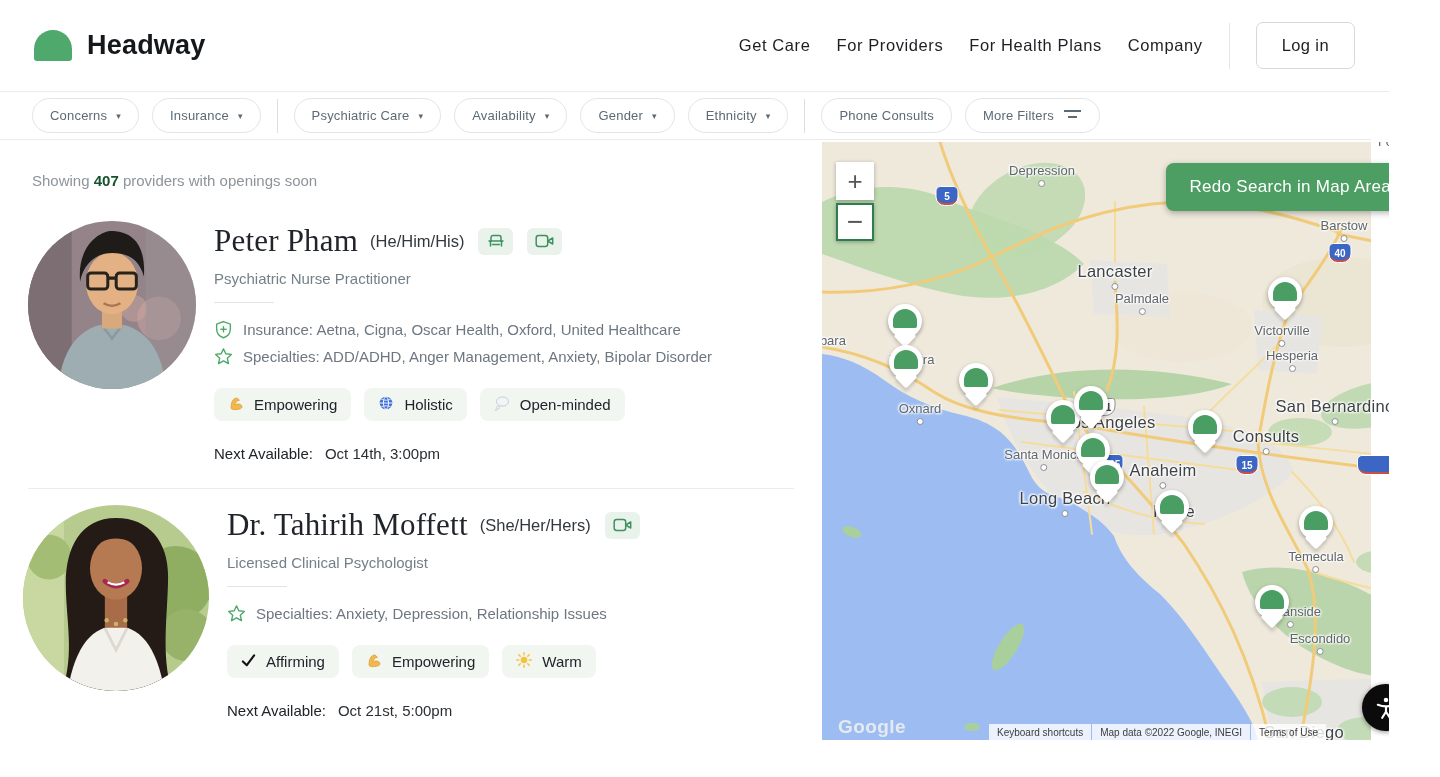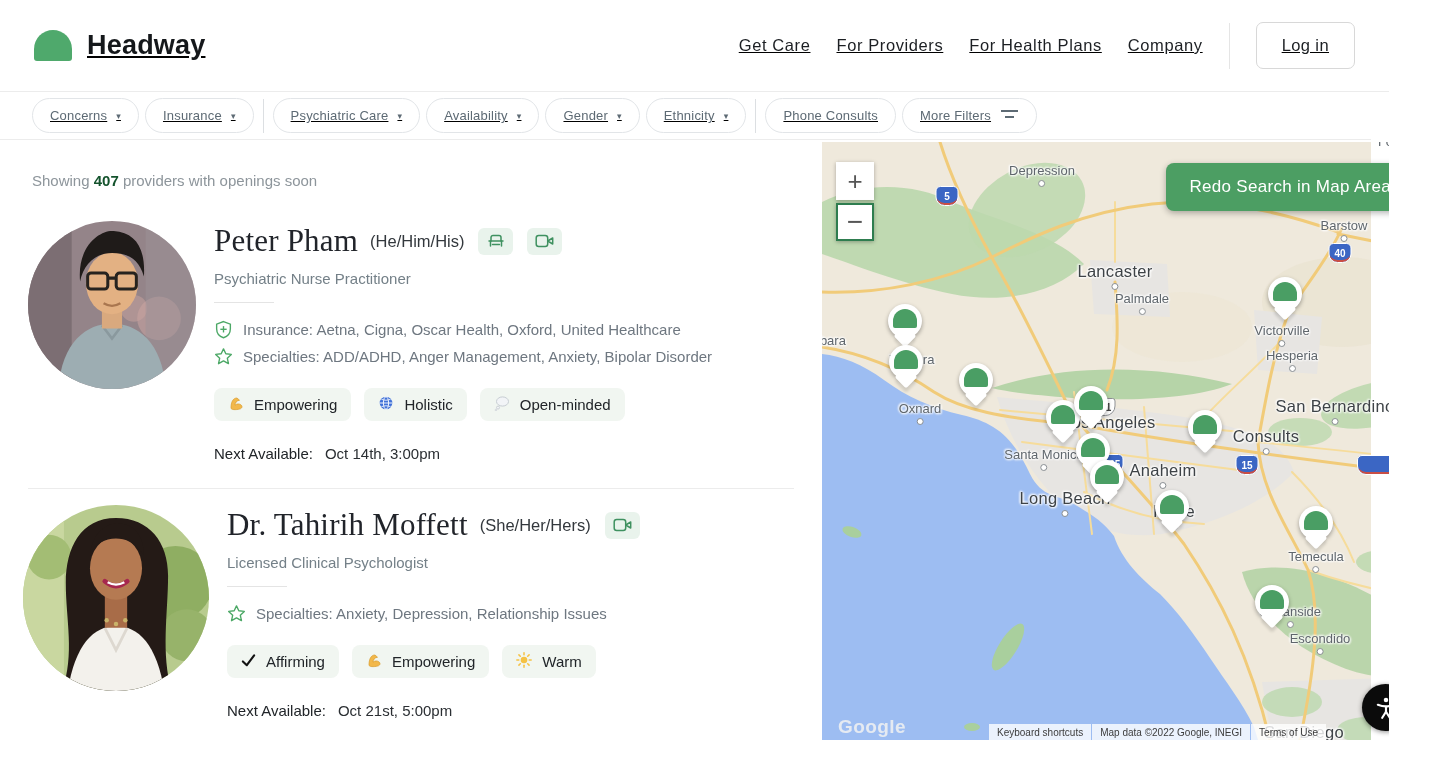--- a/index.html
+++ b/index.html
@@ -1,32 +1,32 @@
 <!DOCTYPE html>
 <html><head>
 <meta charset="utf-8">
 <style>
   * { margin:0; padding:0; box-sizing:border-box; }
   body { font-family:"Liberation Sans", sans-serif; background:#fff; }
-  .page { position:relative; width:1389px; height:777px; background:#fff; overflow:hidden;text-decoration:underline; }
+  .page { position:relative; width:1389px; height:777px; background:#fff; overflow:hidden; }
 
   
   .header { height:92px; display:flex; align-items:center; justify-content:space-between;
             padding:0 34px; border-bottom:1px solid #ececec; }
   .brand { display:flex; align-items:center; gap:15px; }
   .brand-dome { width:38px; height:31px; background:#4fa96c; border-radius:19px 19px 3px 3px; }
   .brand-name { font-size:27px; font-weight:700; color:#15181b; letter-spacing:.2px; }
   .nav { display:flex; align-items:center; gap:26px; }
   .nav a { font-size:16.5px; color:#1c1f23; letter-spacing:.6px; text-decoration:none; cursor:pointer; }
   .nav-divider { width:1px; height:46px; background:#e5e5e5; }
   .login-btn { border:1px solid #d8d8d8; border-radius:7px; background:#fff; padding:13px 25px;
                font-size:16.5px; color:#1c1f23; letter-spacing:.4px; cursor:pointer; }
 
   
-  .filterbar { height:48px; display:flex; align-items:center; gap:6px; padding:0 32px;
+  .filterbar { height:48px; display:flex; align-items:center; gap:13px; padding:0 32px;
                border-bottom:1px solid #ececec; }
   .pill { display:inline-flex; align-items:center; gap:9px; border:1px solid #e2e5e8;
           border-radius:18px; background:#fff; padding:9px 17px; font-size:13px; color:#5d6a74;
           letter-spacing:.2px; cursor:pointer; white-space:nowrap; }
   .caret { font-size:9px; color:#5d6a74; }
   .vdiv { width:1px; height:34px; background:#dcdfe2; margin:0 3px; }
 
   
   .results { position:absolute; left:0; top:140px; width:822px; height:637px; background:#fff; }
   .summary { margin:32px 0 20px 32px; font-size:15px; color:#8d959b; }

